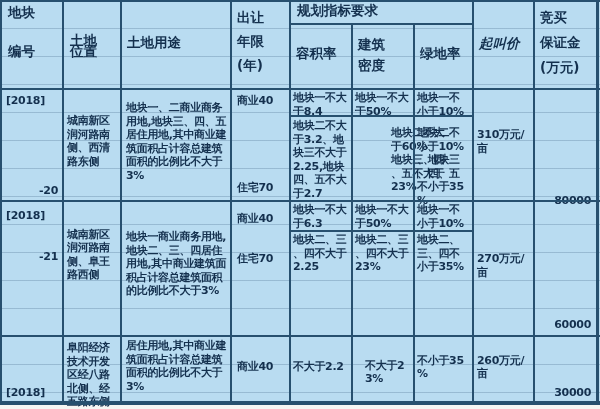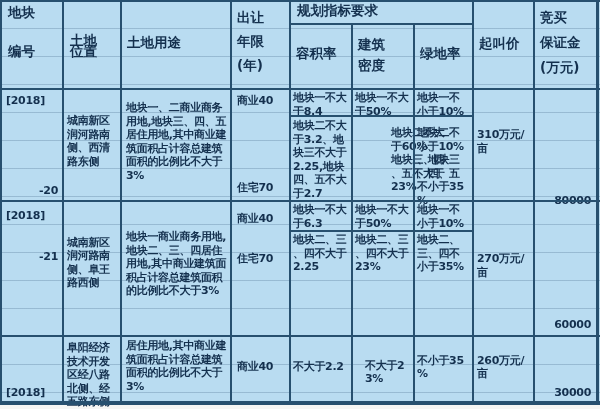--- a/index.html
+++ b/index.html
@@ -49,21 +49,21 @@
     </div>
     <div class="cell hd vend" style="left:353px;top:25px;width:58px;height:63px;padding:0 0 4px 5px;box-sizing:border-box;">
       <span style="line-height:21px;">
         <span style="display:block;">建筑</span>
         <span style="display:block;">密度</span>
       </span>
     </div>
     <div class="cell hd vend" style="left:415px;top:25px;width:55px;height:63px;padding:0 0 5px 5px;box-sizing:border-box;">
       <span>绿地率</span>
     </div>
-    <div class="cell hd vend" style="left:474px;top:2px;width:57px;height:84px;padding:4px 0 5px 5px;box-sizing:border-box;">
+    <div class="cell hd vend" style="left:474px;top:2px;width:57px;height:84px;padding:4px 0 5px 5px;box-sizing:border-box;font-style:italic;">
       <span>起叫价</span>
     </div>
     <div class="cell hd" style="left:535px;top:2px;width:61px;height:86px;padding:3px 0 0 5px;line-height:25px;box-sizing:border-box;">
       <span style="display:block;">竞买</span>
       <span style="display:block;">保证金</span>
       <span style="display:block;">(万元)</span>
     </div>
 
     <div class="cell" style="left:2px;top:88px;width:60px;height:112px;">
       <span class="abs" style="left:4px;top:6px;">[2018]</span>
@@ -101,21 +101,21 @@
       <span>310万元/亩</span>
     </div>
     <div class="cell vend-r" style="left:535px;top:100px;width:59px;height:110px;padding:8px 3px 3px 0;box-sizing:border-box;">
       <span>80000</span>
     </div>
 
     <div class="cell" style="left:2px;top:200px;width:60px;height:135px;">
       <span class="abs" style="left:4px;top:9px;">[2018]</span>
       <span class="abs" style="right:4px;top:50px;">-21</span>
     </div>
-    <div class="cell vend" style="left:64px;top:192px;width:55px;height:135px;padding:11px 0 5px 3px;box-sizing:border-box;">
+    <div class="cell vend" style="left:64px;top:184px;width:55px;height:135px;padding:11px 0 5px 3px;box-sizing:border-box;">
       <span>城南新区润河路南侧、阜王路西侧</span>
     </div>
     <div class="cell vend" style="left:122px;top:200px;width:106px;height:135px;padding:0 0 7px 4px;box-sizing:border-box;">
       <span>地块一商业商务用地,地块二、三、四居住用地,其中商业建筑面积占计容总建筑面积的比例比不大于3%</span>
     </div>
     <div class="cell" style="left:232px;top:200px;width:55px;height:135px;">
       <span class="abs" style="left:5px;top:12px;">商业40</span>
       <span class="abs" style="left:5px;top:52px;">住宅70</span>
     </div>
     <div class="cell" style="left:291px;top:202px;width:58px;height:26px;padding:1px 0 0 2px;box-sizing:border-box;">

